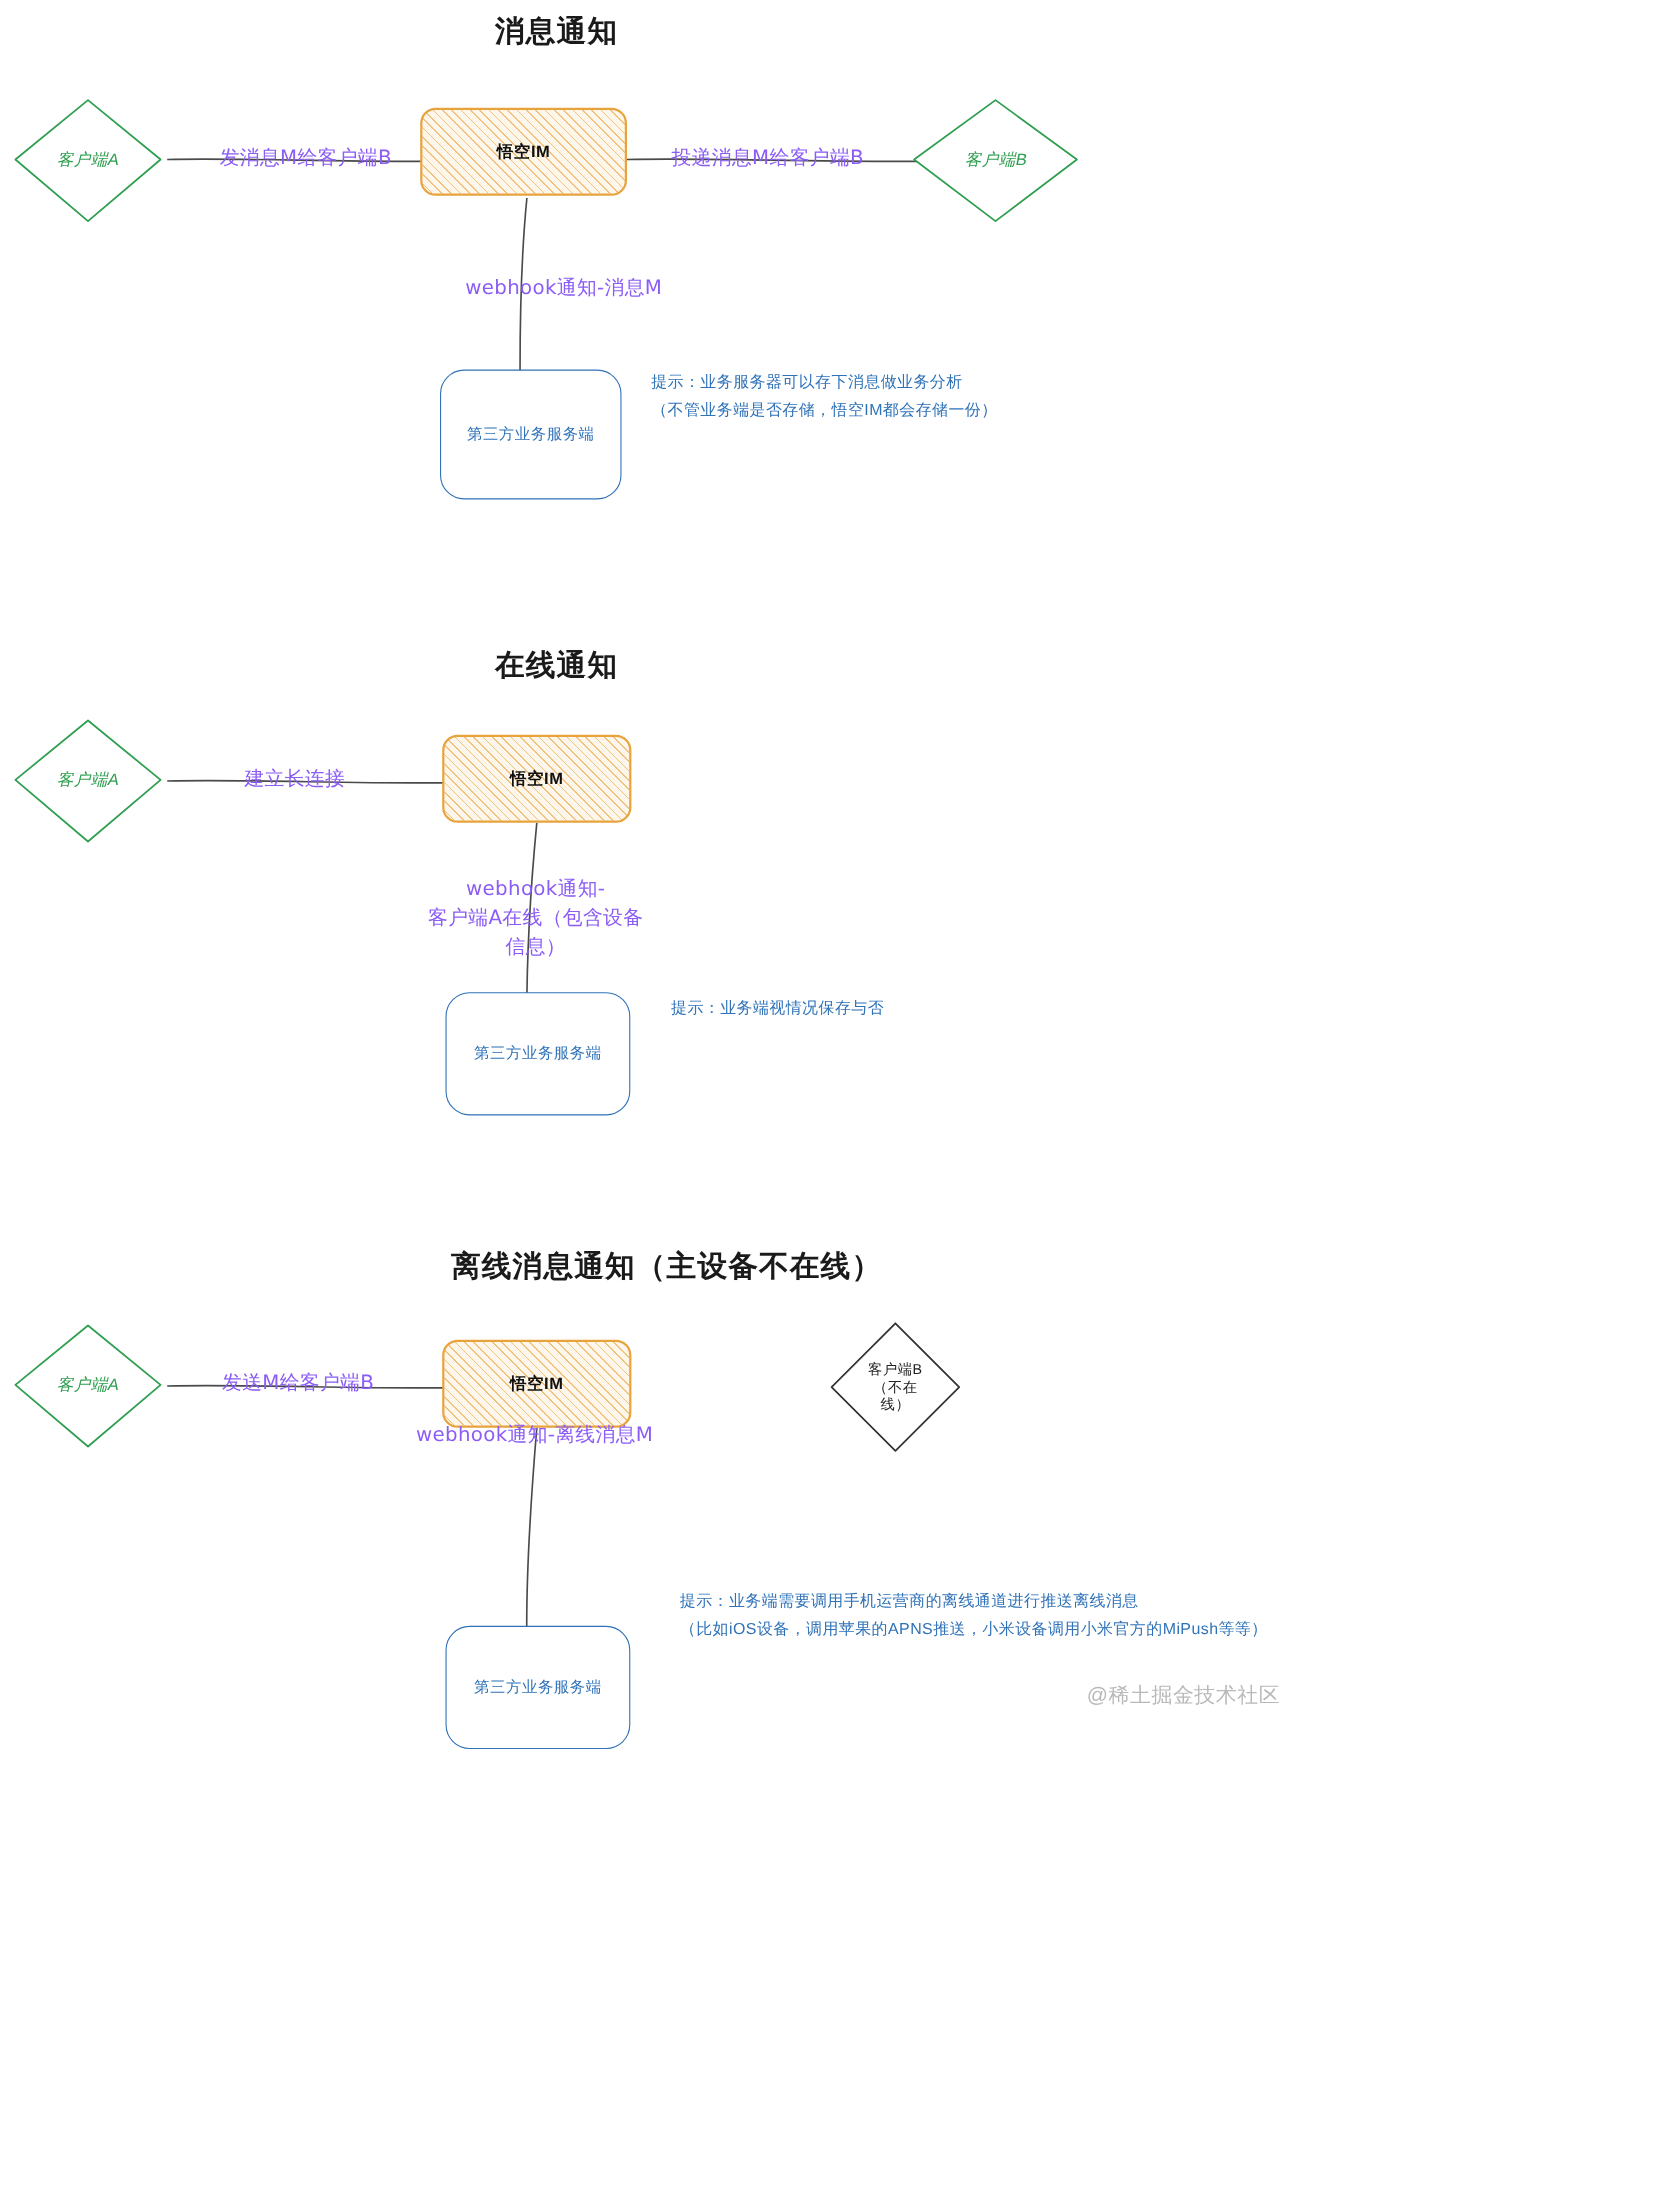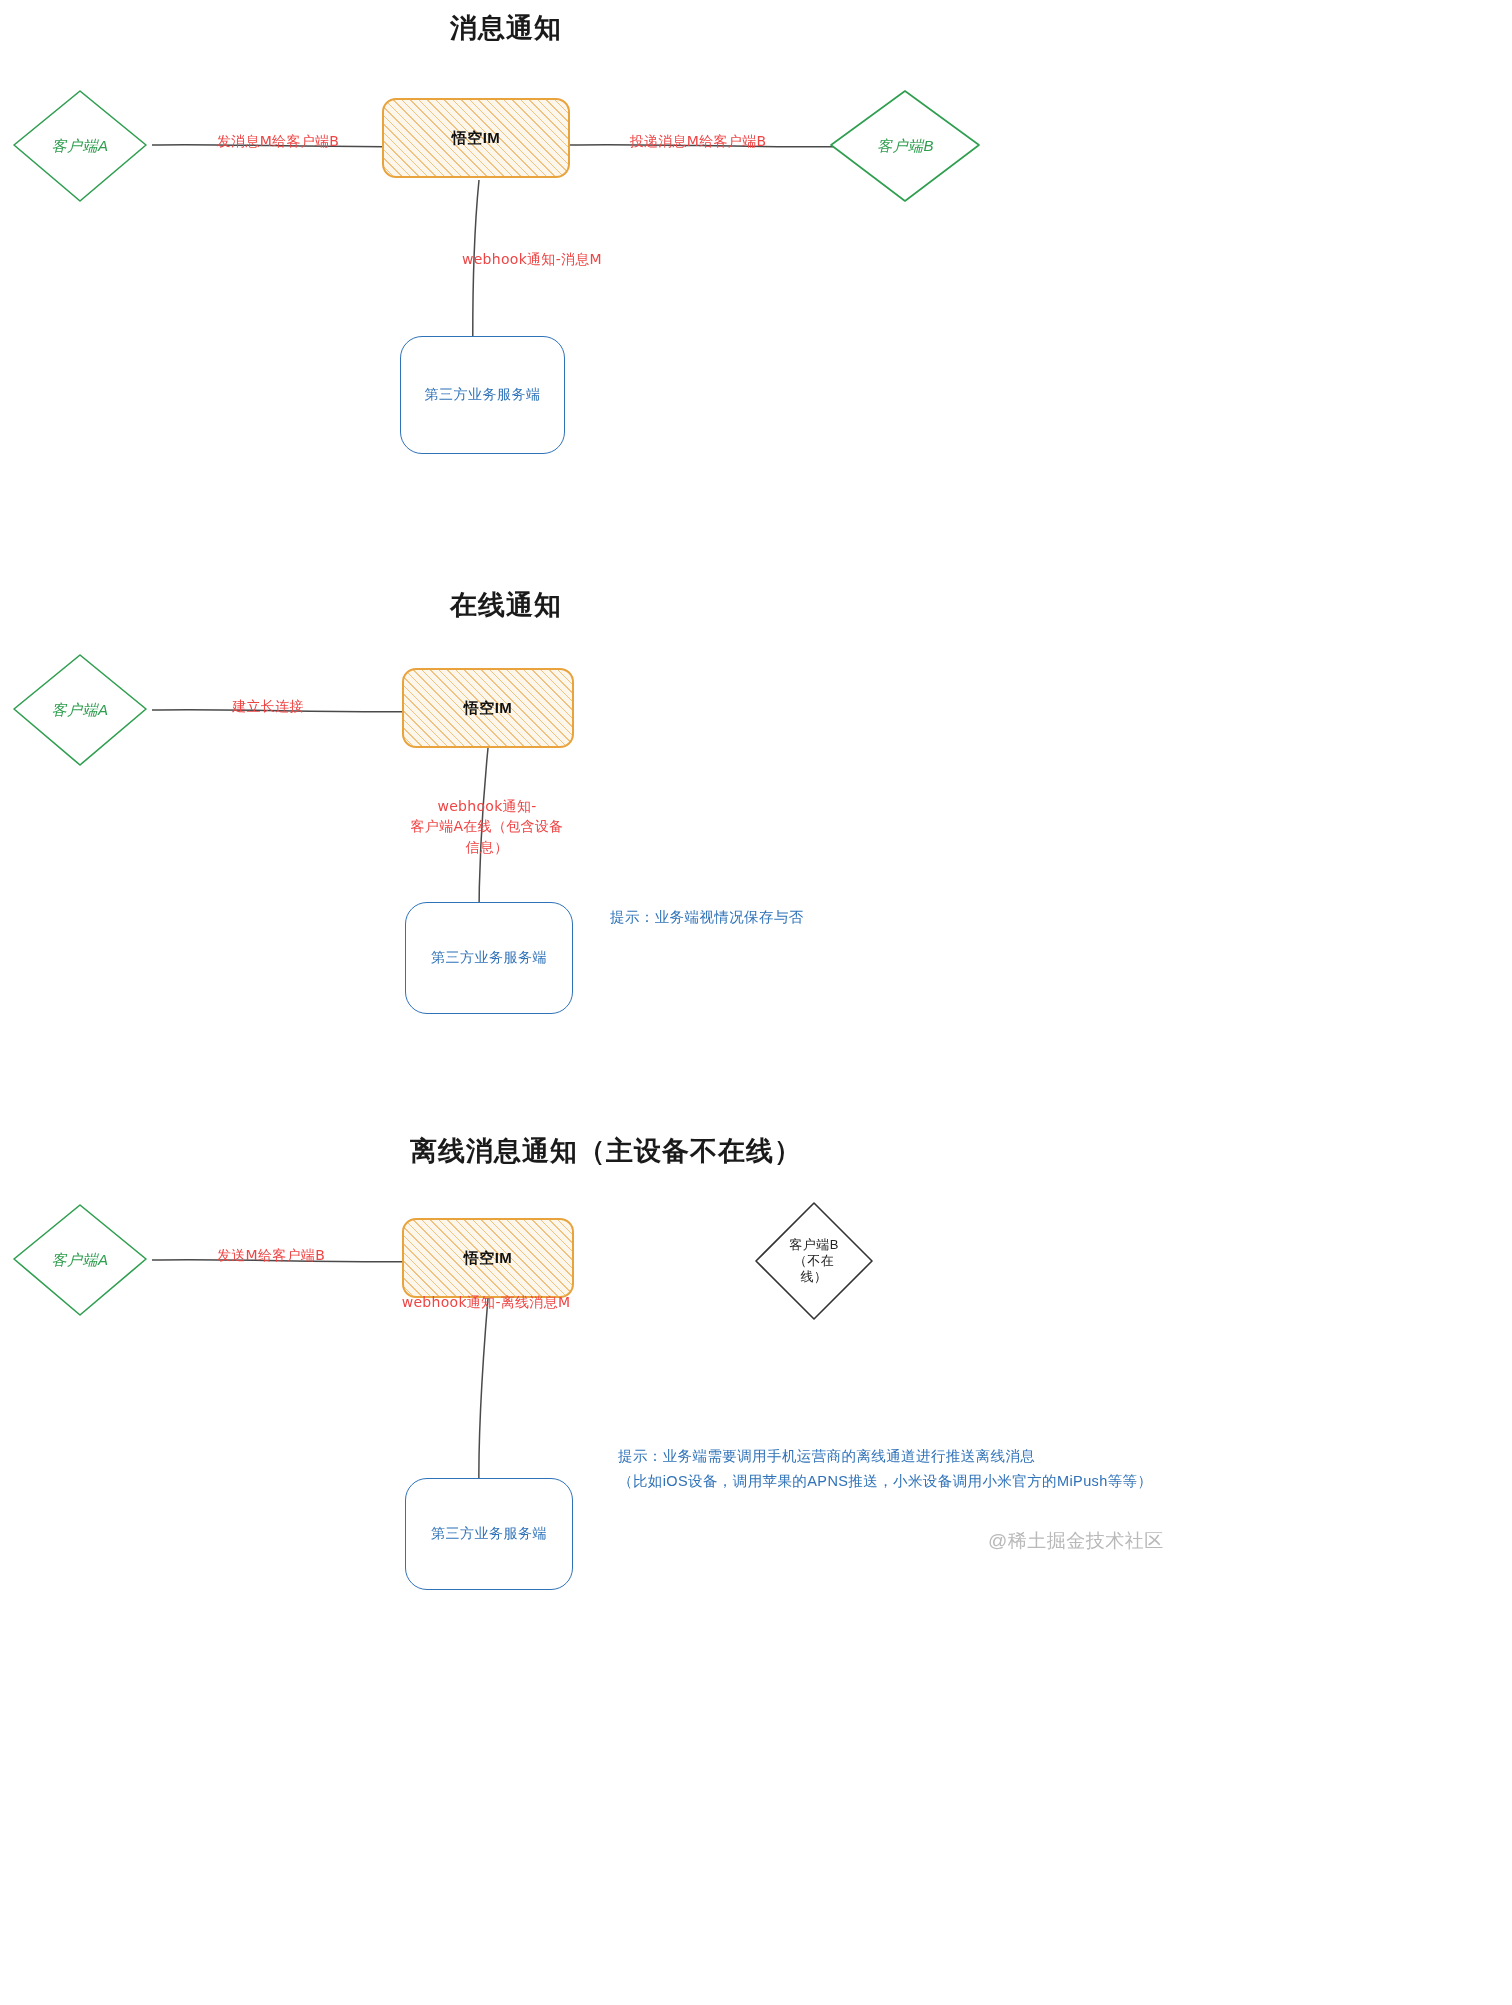--- a/index.html
+++ b/index.html
@@ -81,22 +81,22 @@
     justify-content: center;
   }
   .blue-box .blabel {
     font-size: 14px;
     color: #2f72b8;
     letter-spacing: .5px;
   }
   
   .edge-label {
     position: absolute;
-    font-size: 14px;
-    color: #ef4444;
+    font-size: 18px;
+    color: #8b5cf6;
     white-space: pre-line;
     text-align: center;
     line-height: 1.45;
     letter-spacing: .3px;
   }
   .edge-label.script { font-family: "DejaVu Sans", sans-serif; }
   
   .tip {
     position: absolute;
     font-size: 14.5px;
@@ -163,20 +163,22 @@
   <div class="edge-label script" style="left:168px; top:131px; width:220px;">发消息M给客户端B</div>
 
   <div class="edge-label script" style="left:588px; top:131px; width:220px;">投递消息M给客户端B</div>
 
   <div class="edge-label script" style="left:372px; top:249px; width:230px; text-align:right;">webhook通知-消息M</div>
 
   <div class="blue-box" style="left:400px; top:336px; width:165px; height:118px;">
     <span class="blabel">第三方业务服务端</span>
   </div>
 
+  <div class="tip" style="left:592px; top:336px; width:460px;">提示：业务服务器可以存下消息做业务分析
+  （不管业务端是否存储，悟空IM都会存储一份）</div>
 
   <div class="section-title" style="left:356px; top:587px; width:300px;">在线通知</div>
 
   <div class="diamond" style="left:10px; top:652px; width:140px; height:116px;">
     <svg width="140" height="116" viewBox="0 0 140 116">
       <path d="M70,3 L136,57 L70,113 L4,57 Z" fill="#ffffff" stroke="#2e9e4f" stroke-width="1.6" stroke-linejoin="round"></path>
     </svg>
     <span class="dlabel">客户端A</span>
   </div>
 

